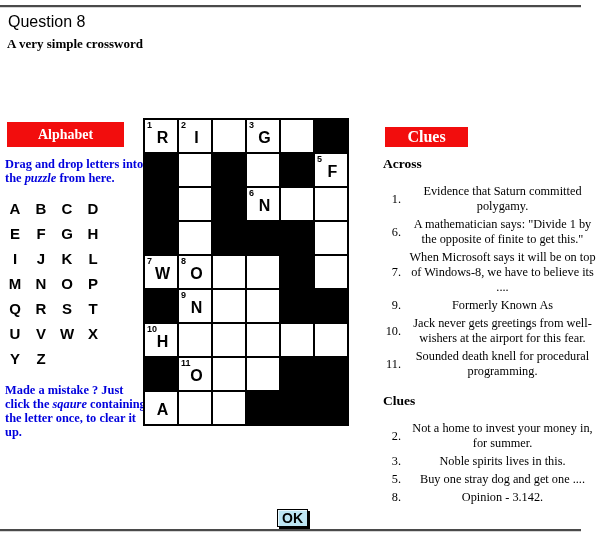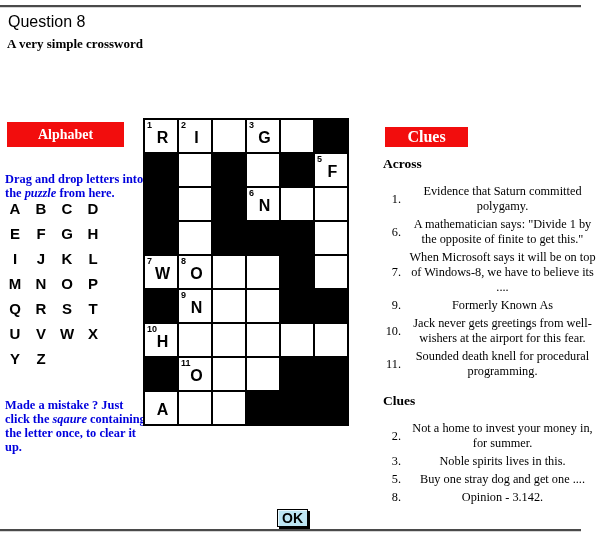--- a/index.html
+++ b/index.html
@@ -19,21 +19,21 @@
   .question-title{position:absolute;left:8px;top:13px;font-family:"Liberation Sans",sans-serif;
         font-size:16px;color:#000;}
   .question-subtitle{position:absolute;left:7px;top:36px;font-size:13px;font-weight:bold;}
   .banner{position:absolute;left:235px;top:79px;width:234px;height:21px;box-sizing:border-box;
         background:var(--banner-blue);border:1px solid #000070;border-radius:2px;
         color:#fff;font-weight:bold;font-size:13.5px;line-height:19px;text-align:center;}
   .red-btn{position:absolute;background:var(--button-red);color:#fff;font-weight:bold;
         text-align:center;border-radius:0;}
   .alphabet-btn{left:7px;top:122px;width:117px;height:25px;line-height:25px;font-size:14px;}
   .clues-btn{left:385px;top:127px;width:83px;height:20px;line-height:20px;font-size:16px;}
-  .hint{position:absolute;color:var(--instruction-blue);font-weight:bold;font-size:12.4px;line-height:14px;margin-top:15px;}
+  .hint{position:absolute;color:var(--instruction-blue);font-weight:bold;font-size:12.4px;line-height:14px;}
   .drag-hint{left:5px;top:157px;width:140px;}
   .mistake-hint{left:5px;top:383px;width:143px;}
   .alpha-grid{position:absolute;left:2px;top:196px;display:grid;
         grid-template-columns:repeat(4,26px);grid-auto-rows:25px;}
   .alpha-letter{display:flex;align-items:center;justify-content:center;
         font-family:"Liberation Sans",sans-serif;font-weight:bold;font-size:15px;color:#000;cursor:grab;}
   table.xw{position:absolute;left:143px;top:118px;border-collapse:collapse;}
   table.xw td{width:32px;height:32px;padding:0;border:2px solid var(--grid-line);
         background:#ffffff;position:relative;}
   table.xw td.black{background:#000000;}

